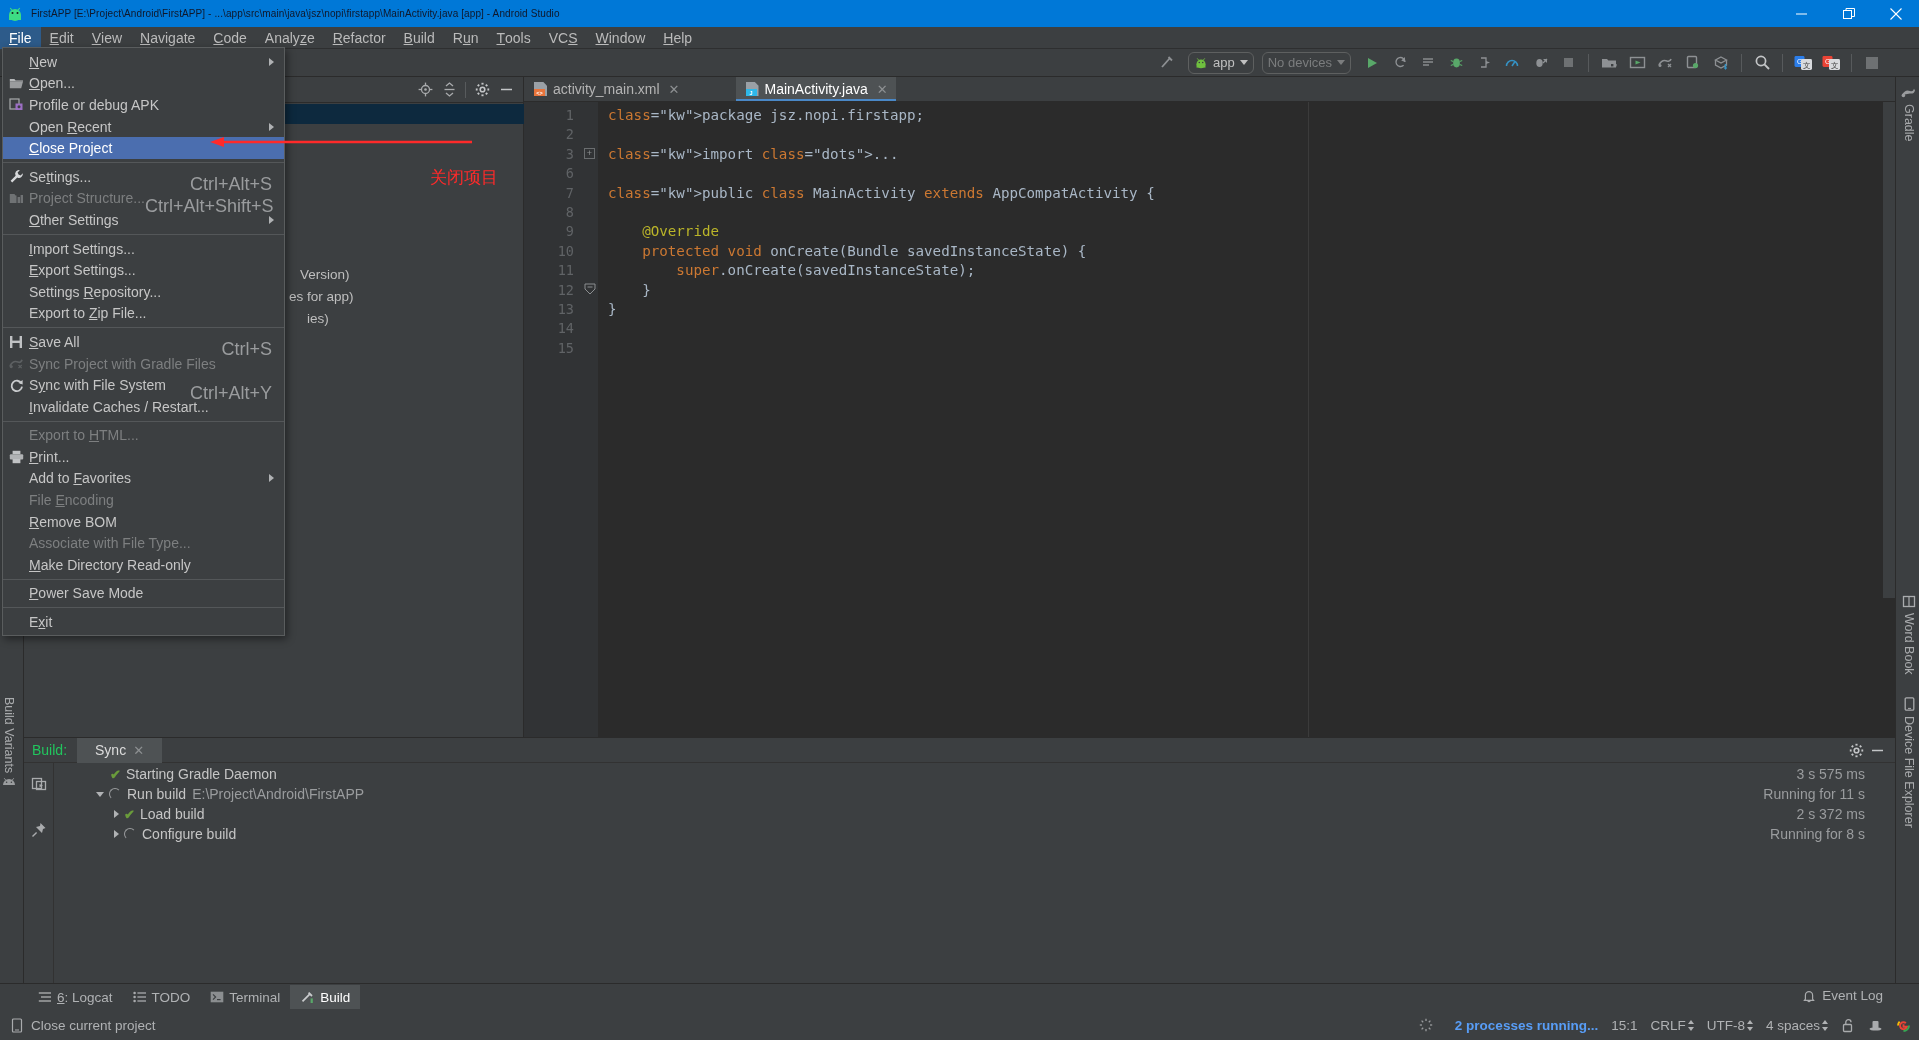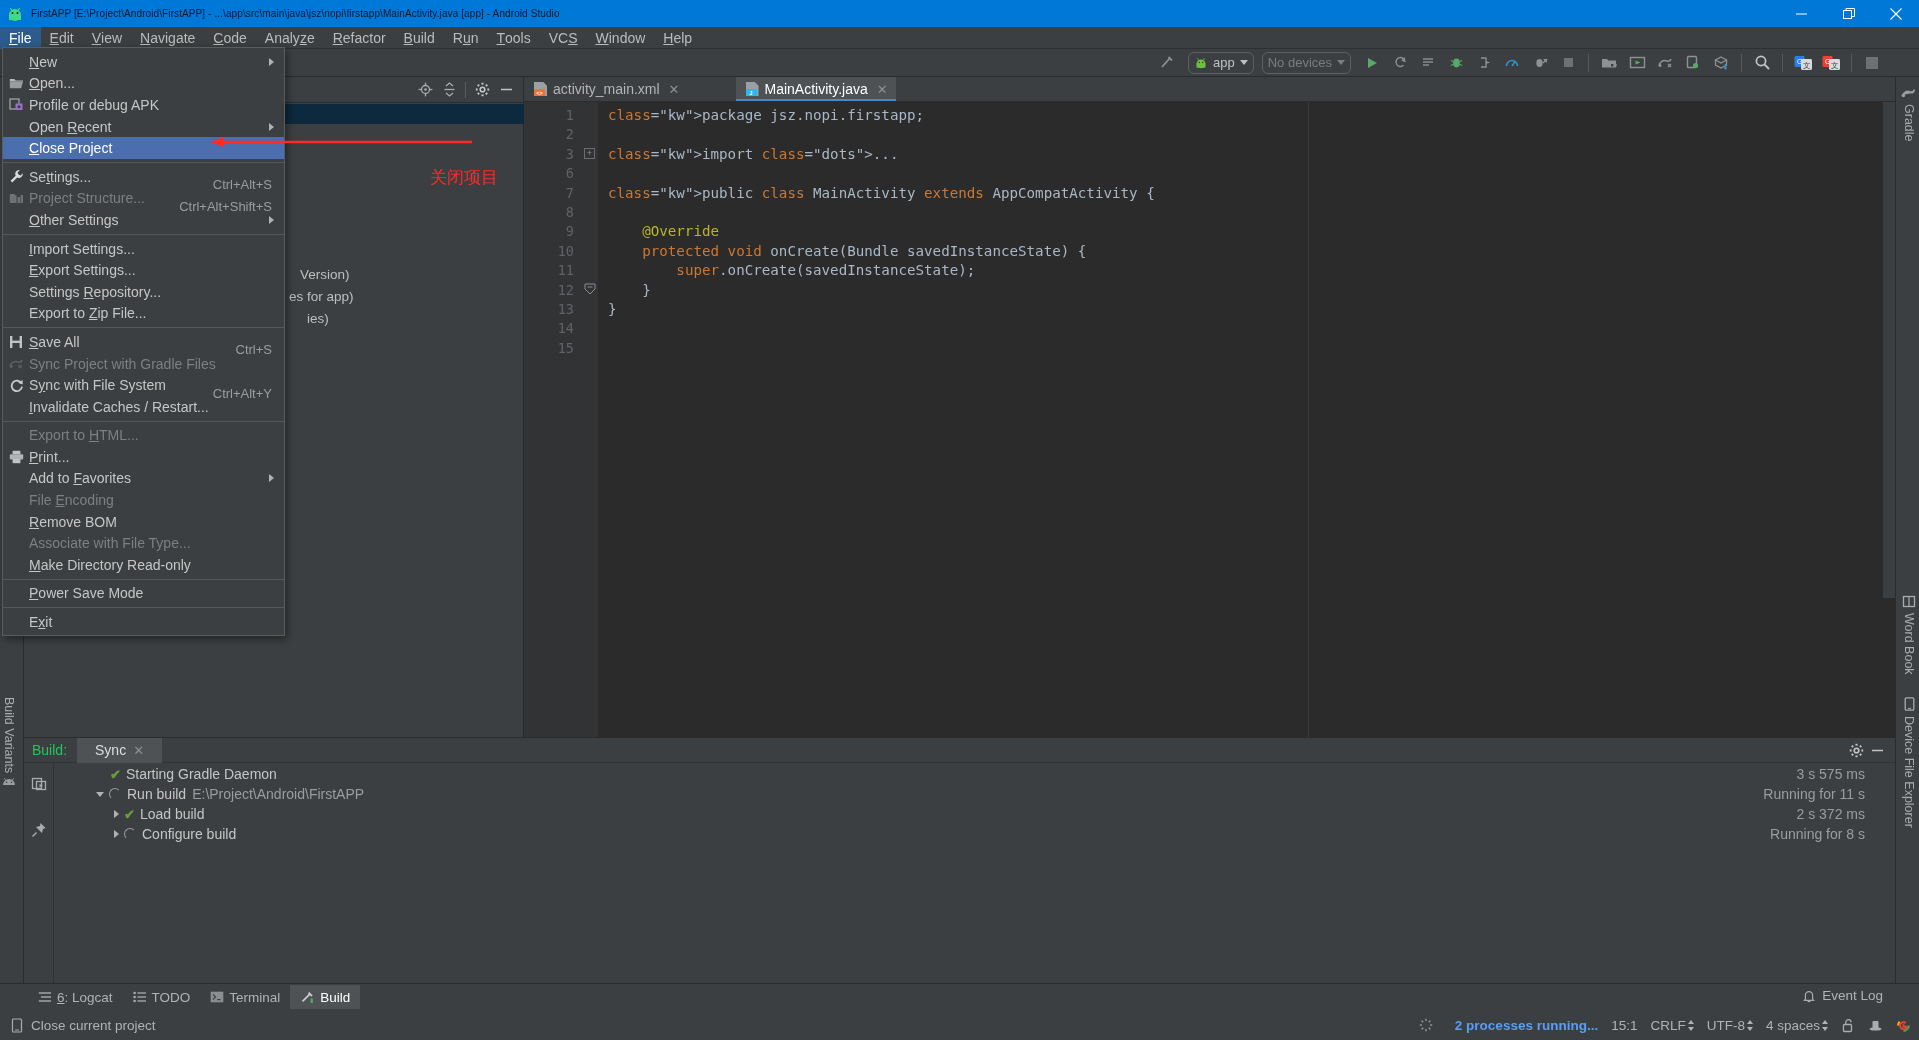--- a/index.html
+++ b/index.html
@@ -79,21 +79,21 @@
   }
   .fm-row.sel { background: #4b6eaf; color: #ffffff; }
   .fm-row.disabled { color: #7d7f80; }
   .fm-ic {
     width: 26px; min-width: 26px; display: flex; align-items: center;
     justify-content: center; color: #a9abad; font-size: 12px;
   }
   .fm-label { white-space: nowrap; }
   .fm-label u { text-decoration: underline; }
   .fm-key {
-    margin-left: auto; padding-right: 12px; font-size: 13px; color: #9a9c9e; margin-top: 16px;
+    margin-left: auto; padding-right: 12px; font-size: 18px; color: #9a9c9e; margin-top: 16px;
   }
   .fm-arrow {
     margin-left: auto; padding-right: 10px; width: 0; height: 0;
     border-top: 4px solid transparent; border-bottom: 4px solid transparent;
     border-left: 5px solid #b0b2b4;
   }
   .fm-sep { height: 1px; background: #545759; margin: 3px 0; }
 
   
   .annot-arrow {

